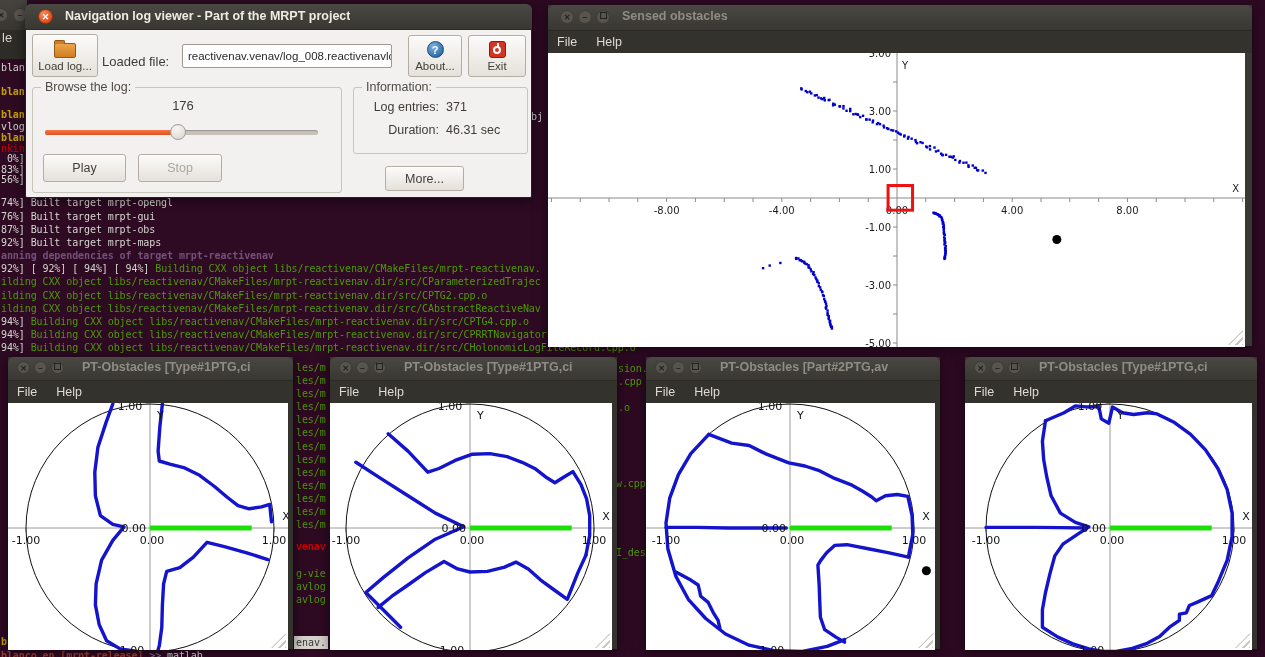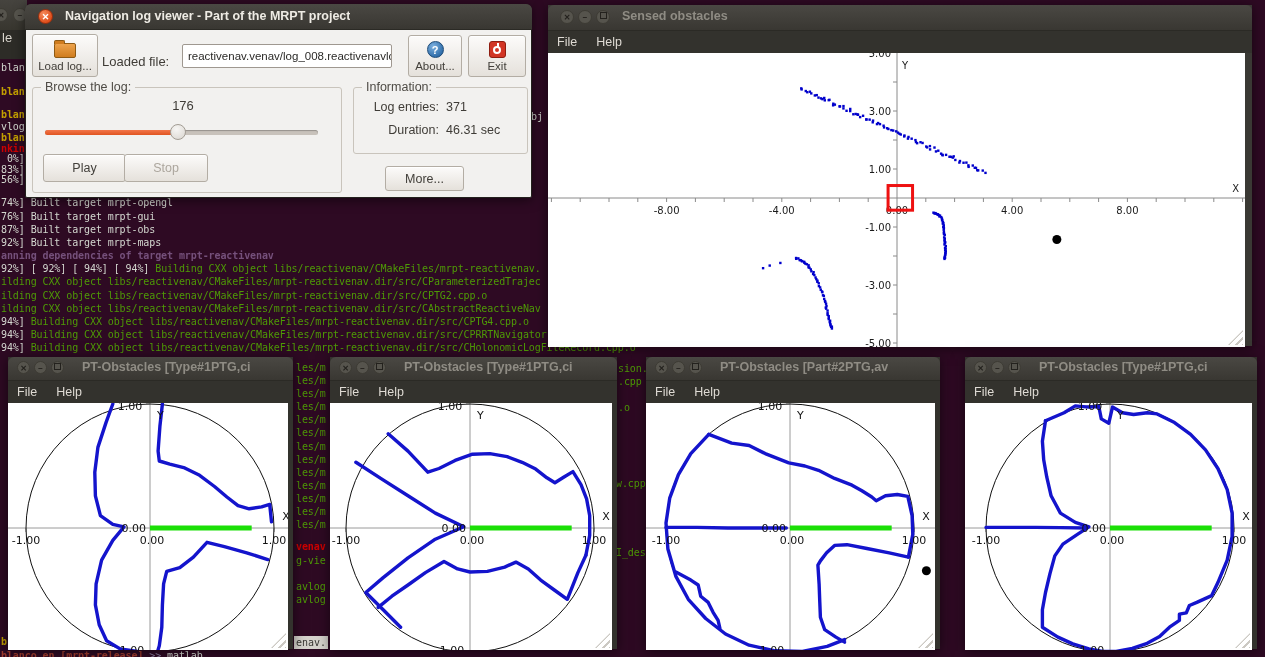--- a/index.html
+++ b/index.html
@@ -36,21 +36,21 @@
   #nav-dialog .titlebar{height:25px;margin:-1px -1px 0 -1px;}
   #nav-dialog .title{left:40px;top:5px;color:#eeebe4;}
   .close-btn{position:absolute;left:13px;top:5px;width:15px;height:15px;border-radius:50%;background:radial-gradient(circle at 35% 30%,#f58b5d,#df4f1c 70%);border:1px solid #9c2f0d;color:#fff;font:bold 9px/14px "Liberation Sans",sans-serif;text-align:center;box-sizing:border-box;}
   .ubtn{position:absolute;background:linear-gradient(#fcfbfa,#e5e1db);border:1px solid #b3ada4;border-radius:3px;color:#43403b;font-size:12.5px;display:flex;align-items:center;justify-content:center;box-sizing:border-box;box-shadow:inset 0 1px 0 #fff;}
   .tool-btn{flex-direction:column;font-size:11.5px;gap:2px;padding:3px 2px;}
   .ubtn.disabled{color:#aca69d;}
   #load-btn{left:6px;top:29px;width:66px;height:43px;}
   #about-btn{left:382px;top:30px;width:54px;height:42px;}
   #exit-btn{left:442px;top:30px;width:58px;height:42px;}
   #play-btn{left:10px;top:66px;width:83px;height:28px;}
-  #stop-btn{left:91px;top:66px;width:84px;height:28px;}
+  #stop-btn{left:105px;top:66px;width:84px;height:28px;}
   #more-btn{left:359px;top:161px;width:79px;height:25px;}
   #loaded-file-label{position:absolute;left:76px;top:49px;font-size:13px;color:#3f3c37;}
   #file-input{position:absolute;left:156px;top:39px;width:210px;height:24px;border:1px solid #9f9890;border-radius:2px;background:#fff;font-size:11.5px;color:#2b2a28;padding:0 0 0 5px;box-sizing:border-box;white-space:nowrap;overflow:hidden;line-height:23px;}
   .groupbox{position:absolute;border:1px solid #c9c4bc;border-radius:3px;}
   .groupbox .legend{position:absolute;top:-8px;left:8px;background:#f2f1ef;padding:0 4px;font-size:12.5px;color:#4e4b45;white-space:nowrap;}
   #browse-group{left:6px;top:82px;width:308px;height:104px;}
   #info-group{left:327px;top:82px;width:173px;height:65px;}
   #slider-value{position:absolute;left:0;right:8px;top:10px;text-align:center;font-size:13px;color:#3f3c37;}
   #slider-track{position:absolute;left:12px;top:42px;width:273px;height:5px;border-radius:3px;background:#c8c2bb;box-shadow:inset 0 1px 1px rgba(0,0,0,.25);}
   #slider-fill{position:absolute;left:0;top:0;height:5px;width:129px;border-radius:3px;background:linear-gradient(#f3764a,#e05420);}
@@ -70,21 +70,21 @@
 <body>
 
 <div id="desktop">
   <div id="terminal-layer">
       <div class="term-line" style="left: 1px; top: 61px;"><span style="color: rgb(211, 215, 207);">blanc</span></div>
       <div class="term-line" style="left: 1px; top: 85px;"><span style="color: rgb(196, 160, 0); font-weight: bold;">blan</span></div>
       <div class="term-line" style="left: 1px; top: 111px; margin-left: 36px;"><span style="color: rgb(196, 160, 0); font-weight: bold;">g_00</span></div>
       <div class="term-line" style="left: 1px; top: 108px;"><span style="color: rgb(196, 160, 0); font-weight: bold;">blan</span></div>
       <div class="term-line" style="left: 1px; top: 120px;"><span style="color: rgb(211, 215, 207);">vlog</span></div>
       <div class="term-line" style="left: 1px; top: 131px;"><span style="color: rgb(196, 160, 0); font-weight: bold;">blan</span></div>
-      <div class="term-line" style="left: 1px; top: 142px;"><span style="color: rgb(204, 0, 0); font-weight: bold;">nkin</span></div>
+      <div class="term-line" style="left: 1px; top: 142px;"><span style="color: rgb(204, 0, 0); font-weight: normal;">nkin</span></div>
       <div class="term-line" style="left: 1px; top: 152px;"><span style="color: rgb(211, 215, 207);"> 0%]</span></div>
       <div class="term-line" style="left: 1px; top: 163px;"><span style="color: rgb(211, 215, 207);">83%]</span></div>
       <div class="term-line" style="left: 1px; top: 173px;"><span style="color: rgb(211, 215, 207);">56%]</span></div>
       <div class="term-line" style="left: 531px; top: 110px;"><span style="color: rgb(211, 215, 207);">bj</span></div>
       <div class="term-line" style="left: 1px; top: 196px;"><span style="color: rgb(211, 215, 207);">74%] Built target mrpt-opengl</span></div>
       <div class="term-line" style="left: 1px; top: 210px;"><span style="color: rgb(211, 215, 207);">76%] Built target mrpt-gui</span></div>
       <div class="term-line" style="left: 1px; top: 223px;"><span style="color: rgb(211, 215, 207);">87%] Built target mrpt-obs</span></div>
       <div class="term-line" style="left: 1px; top: 236px;"><span style="color: rgb(211, 215, 207);">92%] Built target mrpt-maps</span></div>
       <div class="term-line" style="left: 1px; top: 249px;"><span style="color: rgb(117, 80, 123); font-weight: bold;">anning dependencies of target mrpt-reactivenav</span></div>
       <div class="term-line" style="left: 1px; top: 262px;"><span style="color: rgb(211, 215, 207);">92%] [ 92%] [ 94%] [ 94%] </span><span style="color: rgb(78, 154, 6);">Building CXX object libs/reactivenav/CMakeFiles/mrpt-reactivenav.</span></div>
@@ -101,21 +101,21 @@
       <div class="term-line" style="left: 296px; top: 413px;"><span style="color: rgb(78, 154, 6);">les/m</span></div>
       <div class="term-line" style="left: 296px; top: 426px;"><span style="color: rgb(78, 154, 6);">les/m</span></div>
       <div class="term-line" style="left: 296px; top: 440px;"><span style="color: rgb(78, 154, 6);">les/m</span></div>
       <div class="term-line" style="left: 296px; top: 453px;"><span style="color: rgb(78, 154, 6);">les/m</span></div>
       <div class="term-line" style="left: 296px; top: 466px;"><span style="color: rgb(78, 154, 6);">les/m</span></div>
       <div class="term-line" style="left: 296px; top: 479px;"><span style="color: rgb(78, 154, 6);">les/m</span></div>
       <div class="term-line" style="left: 296px; top: 492px;"><span style="color: rgb(78, 154, 6);">les/m</span></div>
       <div class="term-line" style="left: 296px; top: 505px;"><span style="color: rgb(78, 154, 6);">les/m</span></div>
       <div class="term-line" style="left: 296px; top: 518px;"><span style="color: rgb(78, 154, 6);">les/m</span></div>
       <div class="term-line" style="left: 296px; top: 540px;"><span style="color: rgb(204, 0, 0); font-weight: bold;">venav</span></div>
-      <div class="term-line" style="left: 296px; top: 554px; text-align: center;"><span style="color: rgb(78, 154, 6);">g-vie</span></div>
+      <div class="term-line" style="left: 296px; top: 567px; text-align: center;"><span style="color: rgb(78, 154, 6);">g-vie</span></div>
       <div class="term-line" style="left: 296px; top: 580px;"><span style="color: rgb(78, 154, 6);">avlog</span></div>
       <div class="term-line" style="left: 296px; top: 593px;"><span style="color: rgb(78, 154, 6);">avlog</span></div>
       <div class="term-line" style="left: 618px; top: 362px;"><span style="color: rgb(78, 154, 6);">sion.</span></div>
       <div class="term-line" style="left: 618px; top: 375px;"><span style="color: rgb(78, 154, 6); margin-top: 24px;">.cpp</span></div>
       <div class="term-line" style="left: 618px; top: 401px;"><span style="color: rgb(78, 154, 6);">.o</span></div>
       <div class="term-line" style="left: 616px; top: 477px;"><span style="color: rgb(78, 154, 6);">w.cpp</span></div>
       <div class="term-line" style="left: 616px; top: 546px;"><span style="color: rgb(78, 154, 6);">I_des</span></div>
       <div class="term-line" style="left: 1px; top: 635px;"><span style="color: rgb(196, 160, 0); font-weight: bold;">b</span></div>
       <div class="term-line" style="left: 1px; top: 649px;"><span style="color: rgb(160, 60, 46); font-weight: bold;">blanco en [mrpt-release]</span><span style="color: rgb(138, 127, 158);"> &gt;&gt; </span><span style="color: rgb(211, 215, 207);">matlab</span></div>
     </div>

